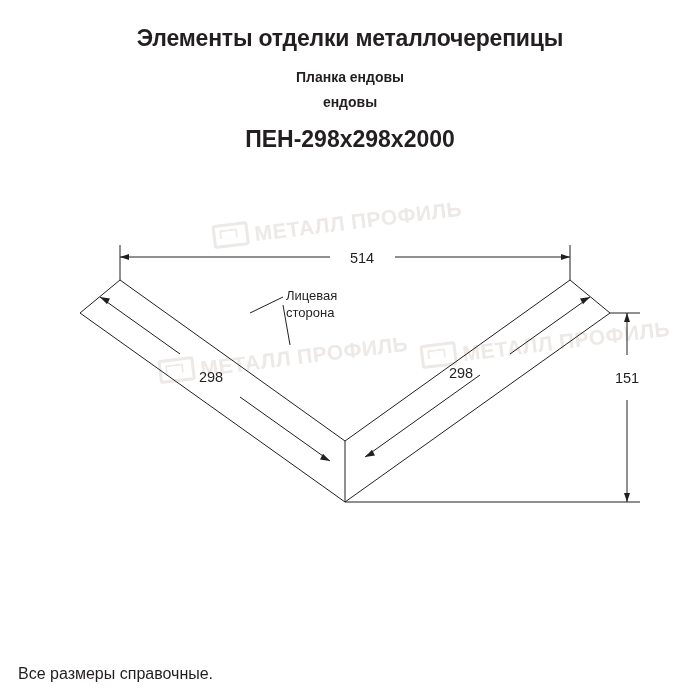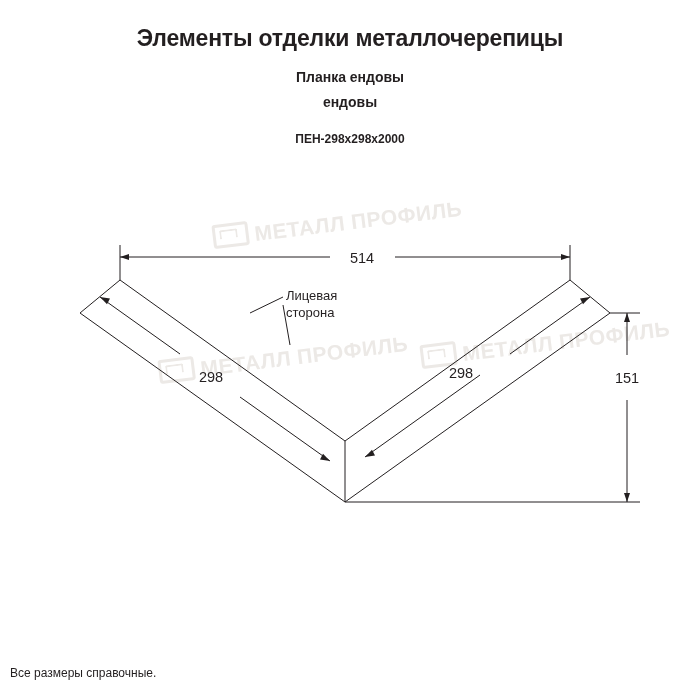--- a/index.html
+++ b/index.html
@@ -38,41 +38,41 @@
     font-size: 14px;
     font-weight: bold;
     line-height: 25px;
     margin: 0;
     padding-top: 13px;
   }
   .sub-title .line2 {
     display: block;
   }
   .code-title {
-    font-size: 12px;
+    font-size: 23px;
     font-weight: bold;
     line-height: 25px;
     margin: 0;
     padding-top: 12px;
   }
   .drawing {
     position: absolute;
     top: 185px;
     left: 0;
     width: 564px;
     height: 340px;
   }
   .drawing svg {
     display: block;
   }
   .footnotes {
     position: absolute;
-    left: 10px;
+    left: 18px;
     bottom: 18px;
-    font-size: 12px;
+    font-size: 16px;
     line-height: 17px;
     color: #231f20;
   }
   .footnotes div {
     white-space: nowrap;
   }
   .wm {
     position: absolute;
     font-family: "Liberation Sans", sans-serif;
     font-weight: bold;

